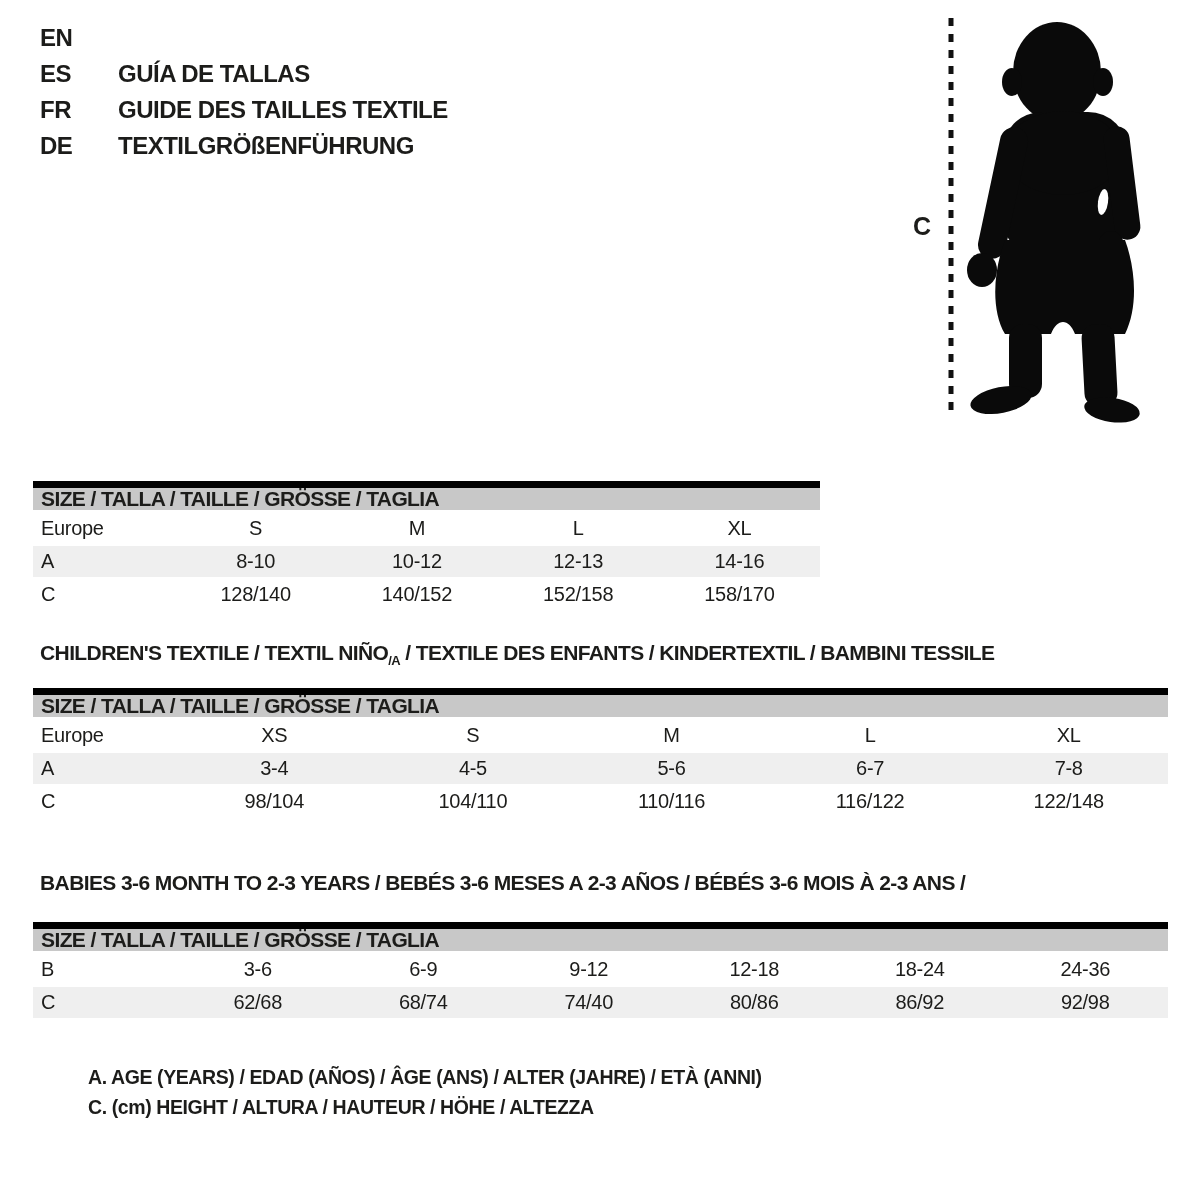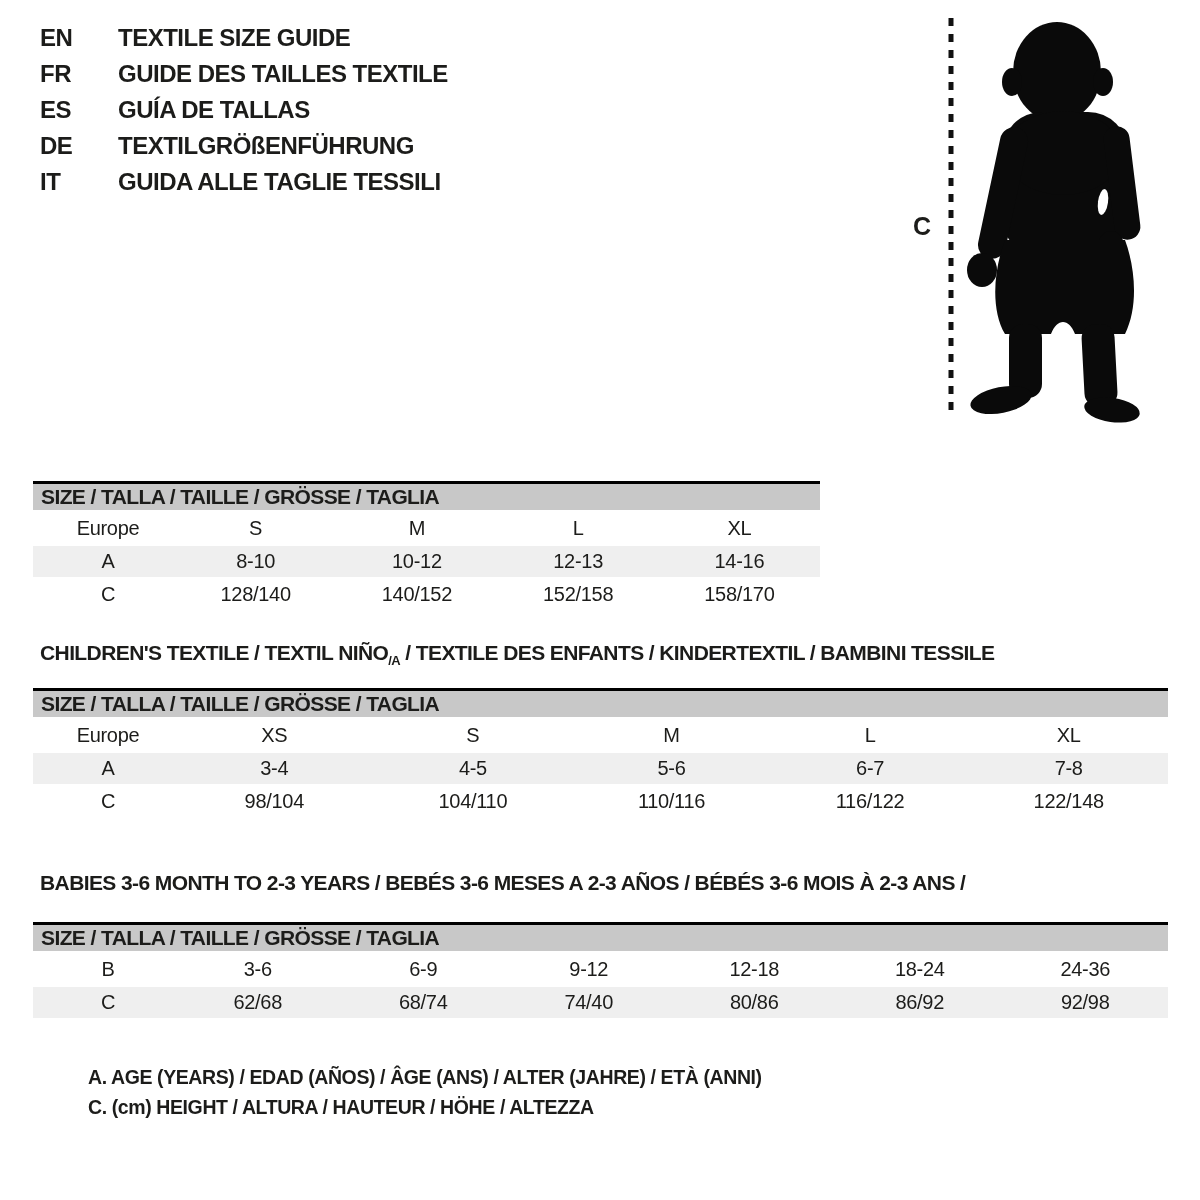--- a/index.html
+++ b/index.html
@@ -23,31 +23,31 @@
   
   .sec-title{
     position:absolute;left:40px;margin:0;
     font-weight:700;font-size:21px;letter-spacing:-0.6px;white-space:nowrap;
   }
   .sub-a{font-size:13px;vertical-align:sub;}
   
   .stable{position:absolute;left:33px;}
   .stable .bar{
     height:29px;box-sizing:border-box;
-    background:#c8c8c8;border-top:3px solid #000000;
+    background:#c8c8c8;border-top:7px solid #000000;
     display:flex;align-items:center;padding-left:8px;
     font-weight:700;font-size:21px;letter-spacing:-0.6px;
     margin-bottom:3px;
   }
   .trow{
     display:grid;height:31px;margin-bottom:2px;
     align-items:center;font-size:20px;letter-spacing:-0.3px;
   }
   .trow.shaded{background:#efefef;}
-  .trow .lbl{padding-left:8px;text-align:center;}
+  .trow .lbl{padding-left:8px;text-align:left;}
   .trow .cell{text-align:center;}
   .t-junior{width:787px;}
   .t-junior .trow{grid-template-columns:142px repeat(4,1fr);}
   .t-children{width:1135px;}
   .t-children .trow{grid-template-columns:142px repeat(5,1fr);}
   .t-babies{width:1135px;}
   .t-babies .trow{grid-template-columns:142px repeat(6,1fr);}
   
   .babies-title{line-height:32px;margin-top:24px;}
   
@@ -55,37 +55,32 @@
   .legend-line{font-weight:700;font-size:19.5px;letter-spacing:-0.4px;height:30px;white-space:nowrap;margin-left:48px;}
 </style>
 </head>
 <body>
 
 <div class="page">
 
   <div class="langs">
     <div class="lang-row">
       <span class="lang-code">EN</span>
-      <span class="lang-title">TEXTILE SIZE GUIDE</span>
+    </div>
+    <div class="lang-row">
+      <span class="lang-code">ES</span>
+      <span class="lang-title">GUÍA DE TALLAS</span>
     </div>
     <div class="lang-row">
       <span class="lang-code">FR</span>
       <span class="lang-title">GUIDE DES TAILLES TEXTILE</span>
     </div>
     <div class="lang-row">
-      <span class="lang-code">ES</span>
-      <span class="lang-title">GUÍA DE TALLAS</span>
-    </div>
-    <div class="lang-row">
       <span class="lang-code">DE</span>
       <span class="lang-title">TEXTILGRÖßENFÜHRUNG</span>
-    </div>
-    <div class="lang-row">
-      <span class="lang-code">IT</span>
-      <span class="lang-title">GUIDA ALLE TAGLIE TESSILI</span>
     </div>
   </div>
 
   <div class="figure">
     <span class="c-label">C</span>
     <svg width="270" height="420" viewBox="0 0 270 420">
 
       <line x1="46" y1="10" x2="46" y2="408" stroke="#111111" stroke-width="5" stroke-dasharray="8 8"></line>
       <g fill="#0a0a0a">
 

